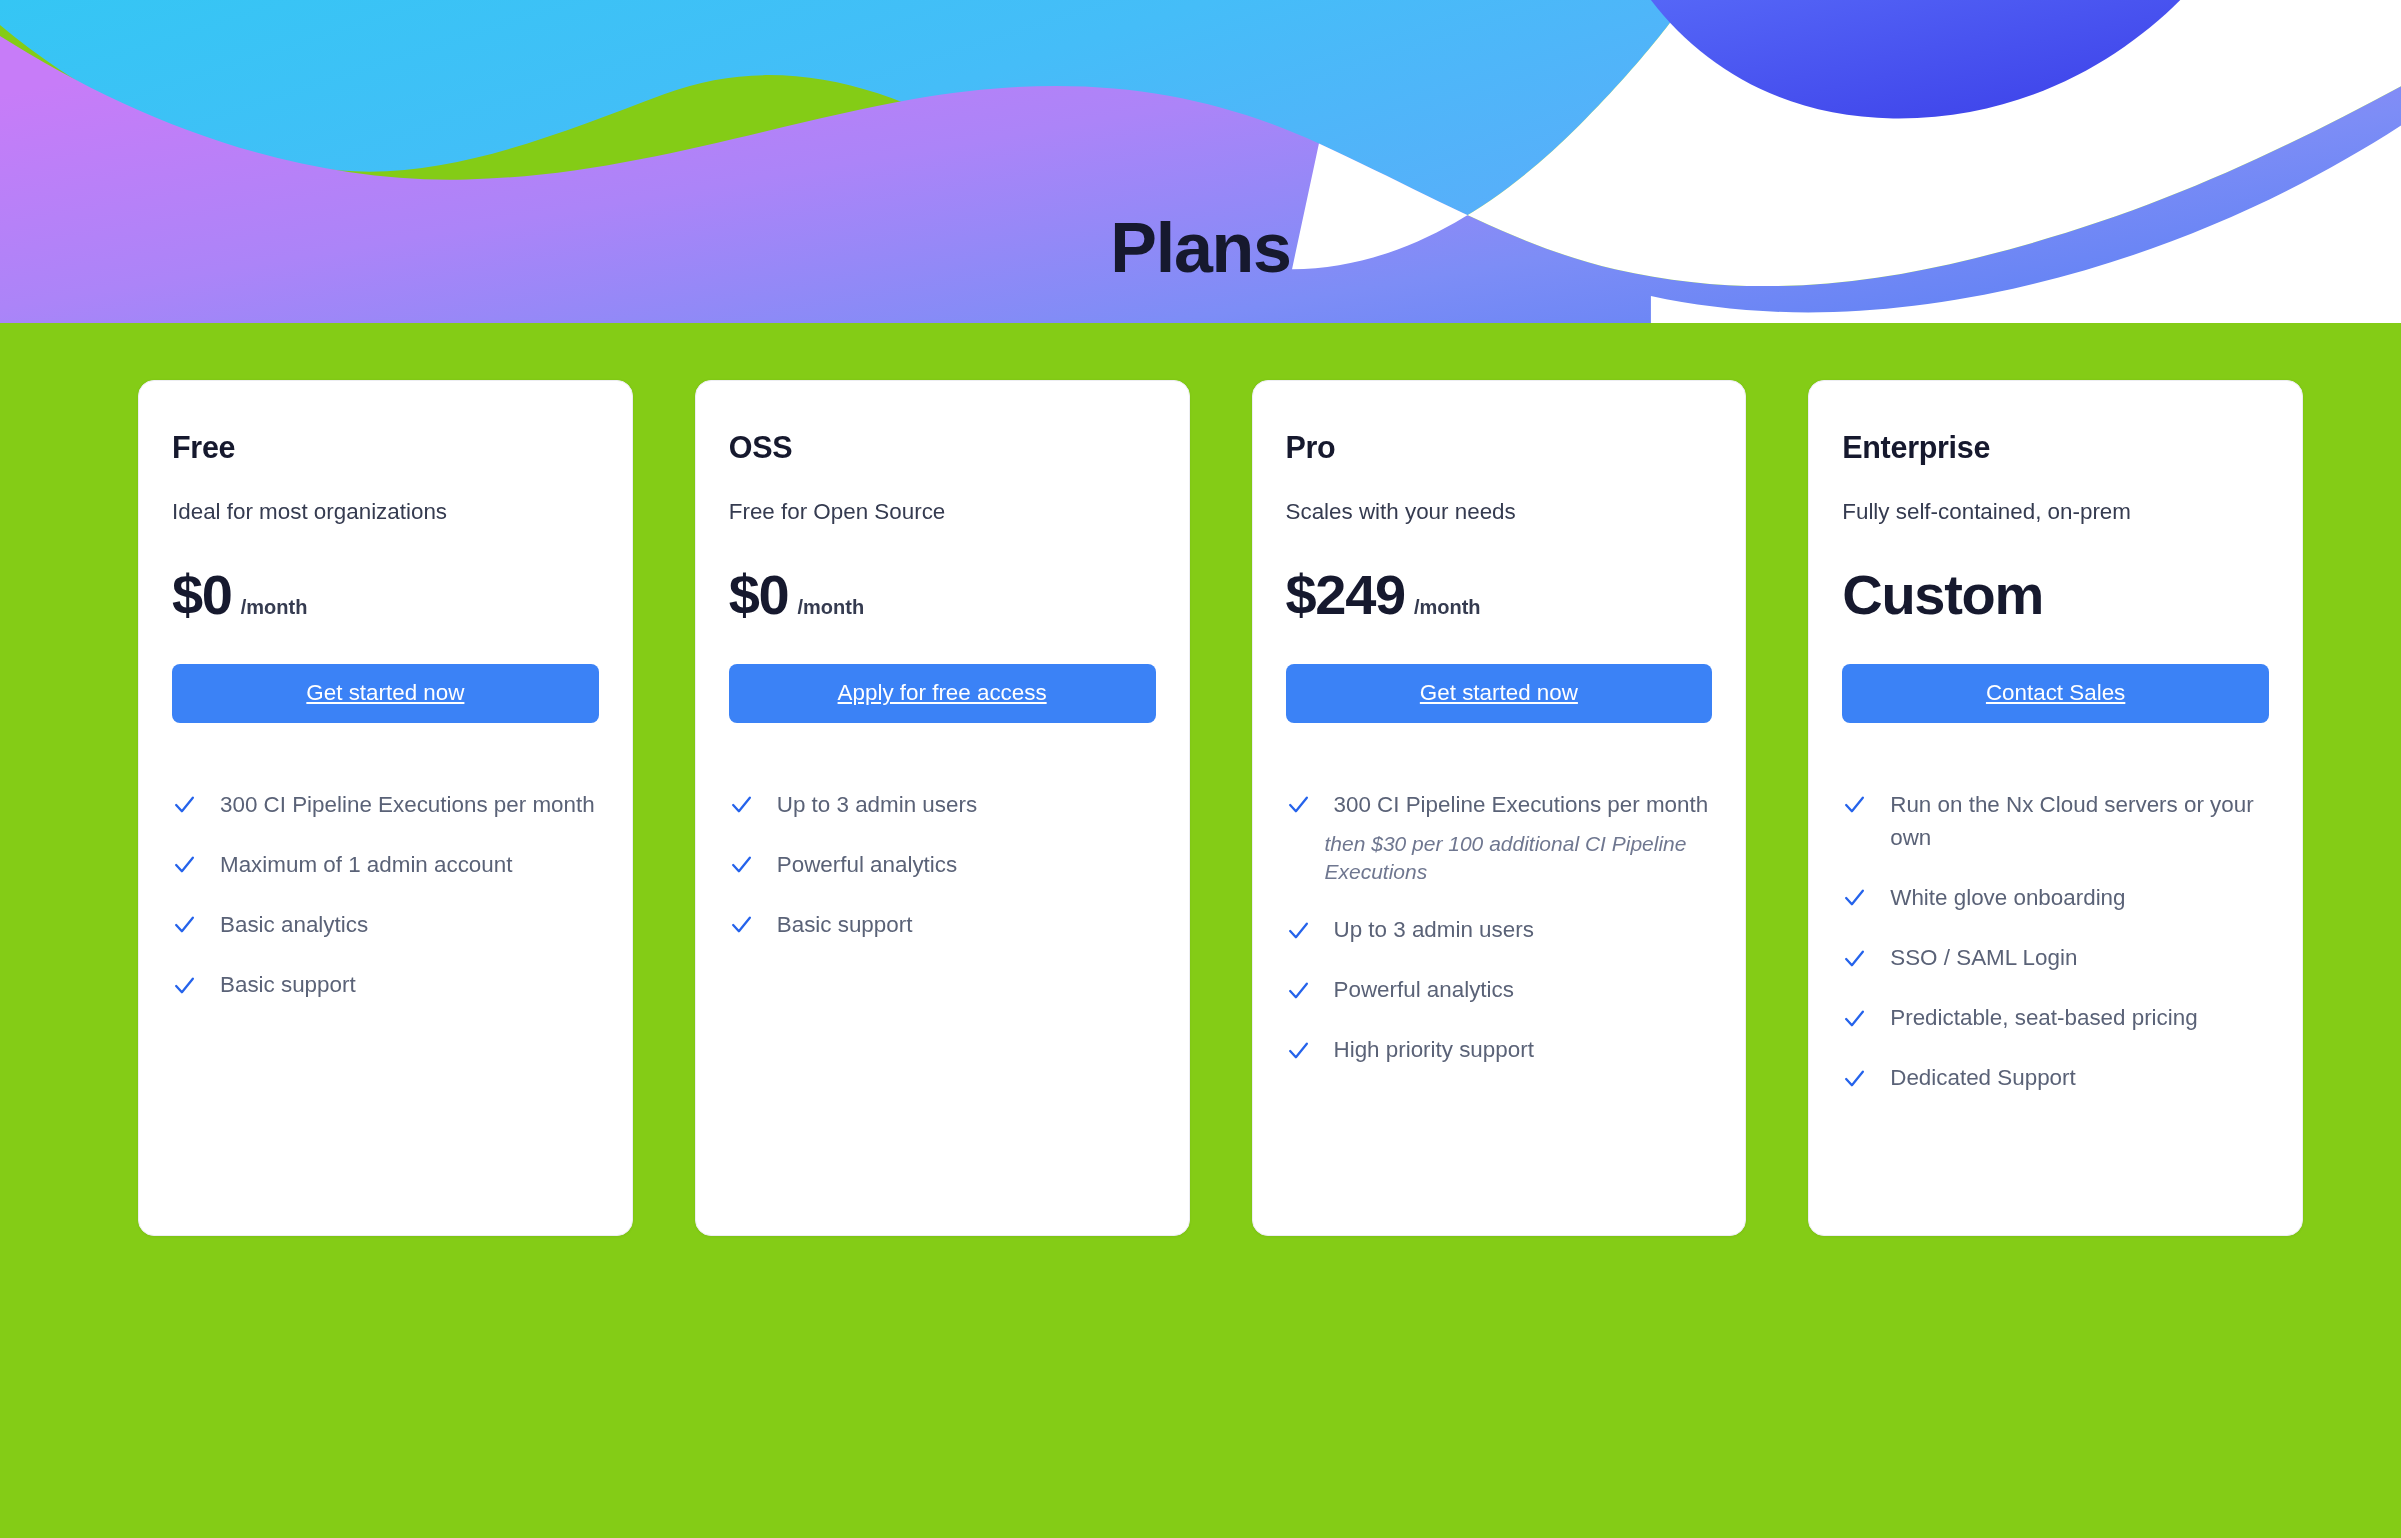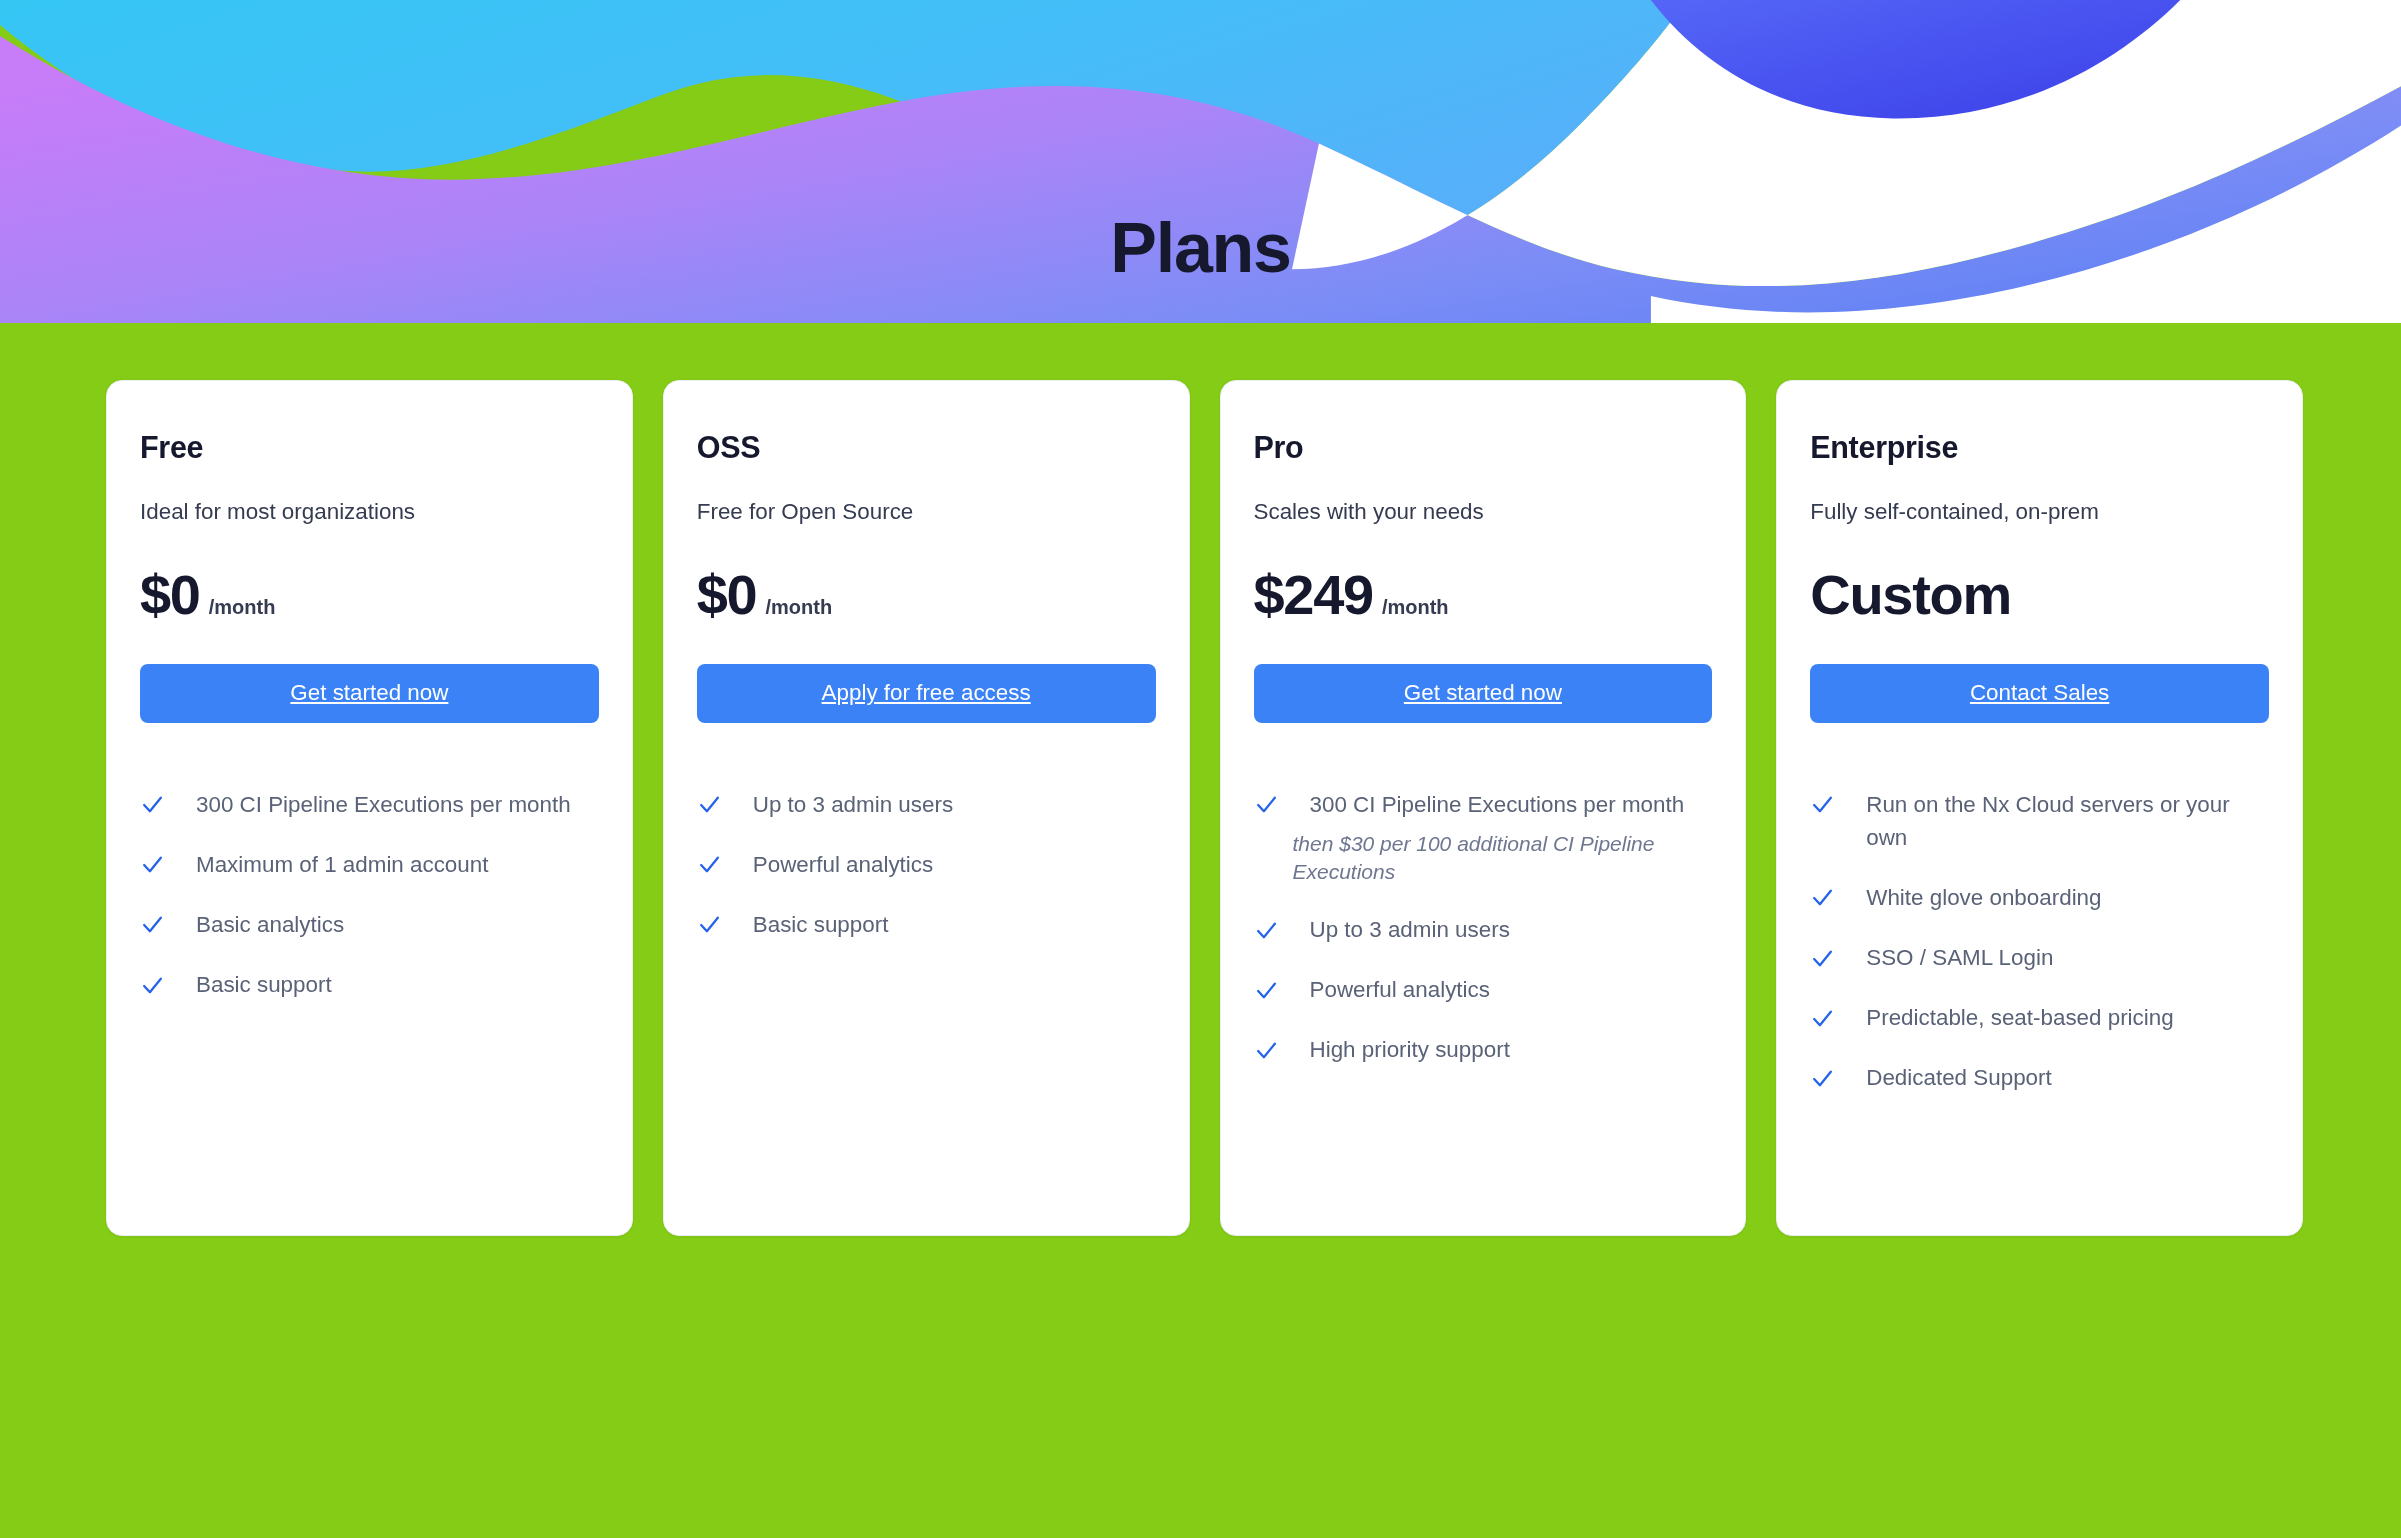--- a/index.html
+++ b/index.html
@@ -42,20 +42,21 @@
   .plan-card {
     width:533px;
     background:#ffffff;
     border:1.3px solid #edeef2;
     border-radius:16px;
     box-shadow:0 0.9px 2.7px rgba(16,24,40,.05);
     padding:50px 33px 39px 33px;
     display:flex;
     flex-direction:column;
     min-height:856px;
+    margin-left:32px;
   }
   .plan-name {
     font-size:30.5px;
     font-weight:700;
     color:#16192e;
     letter-spacing:-0.3px;
     line-height:1.1;
   }
   .plan-tagline {
     margin-top:32px;
@@ -105,21 +106,21 @@
   .feature-list {
     margin-top:65px;
     list-style:none;
     display:flex;
     flex-direction:column;
     gap:27px;
   }
   .feature-item {
     display:flex;
     align-items:flex-start;
-    gap:31px;
+    gap:23px;
   }
   .check-icon {
     flex:0 0 auto;
     width:25px; height:25px;
     margin-top:4.5px;
   }
   .check-icon svg { display:block; width:25px; height:25px; }
   .feature-text {
     font-size:22.4px;
     font-weight:400;

